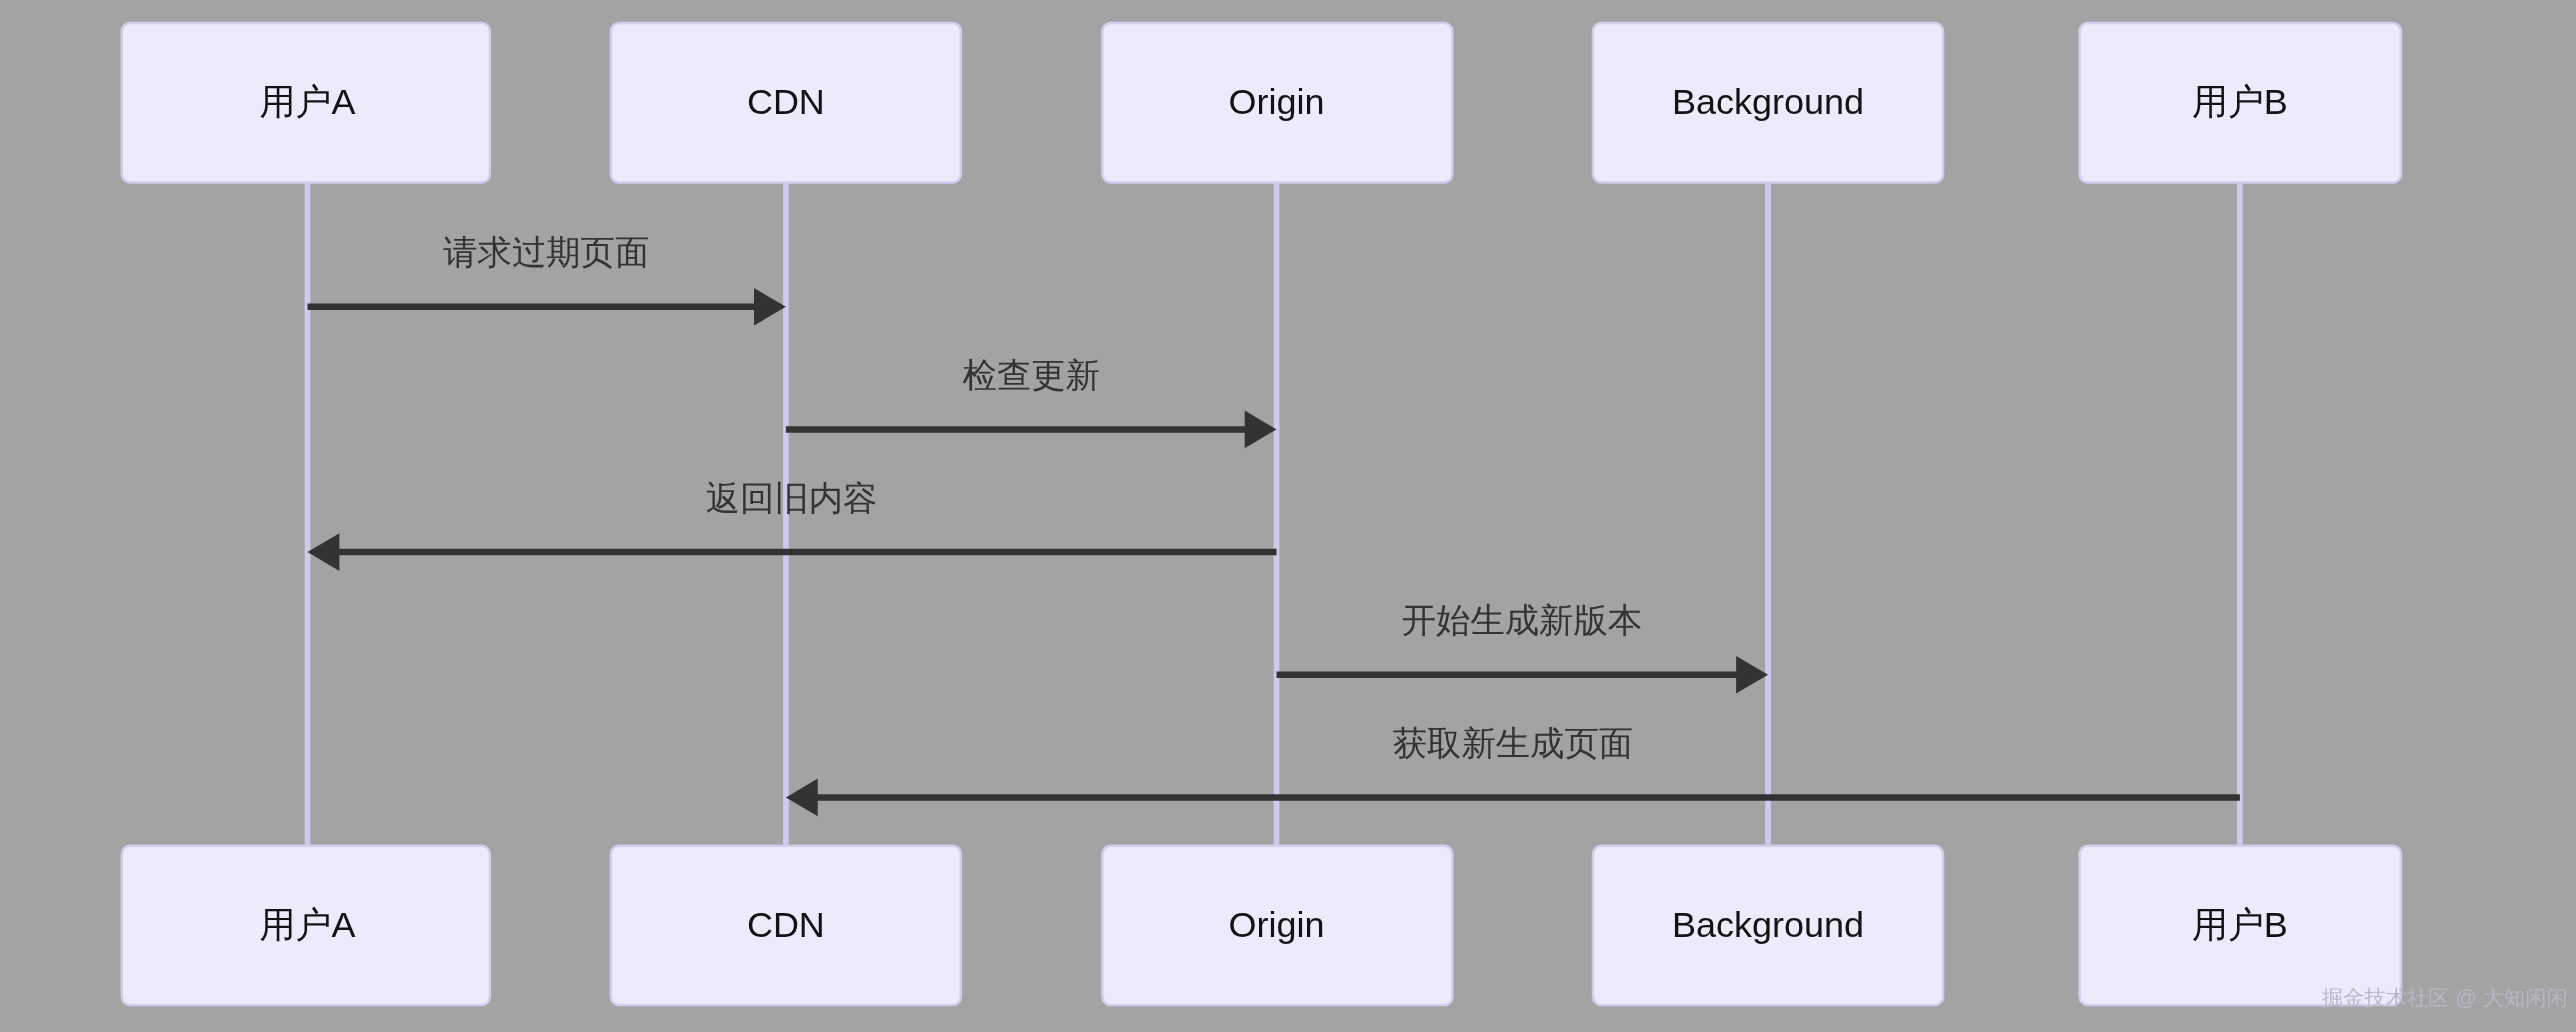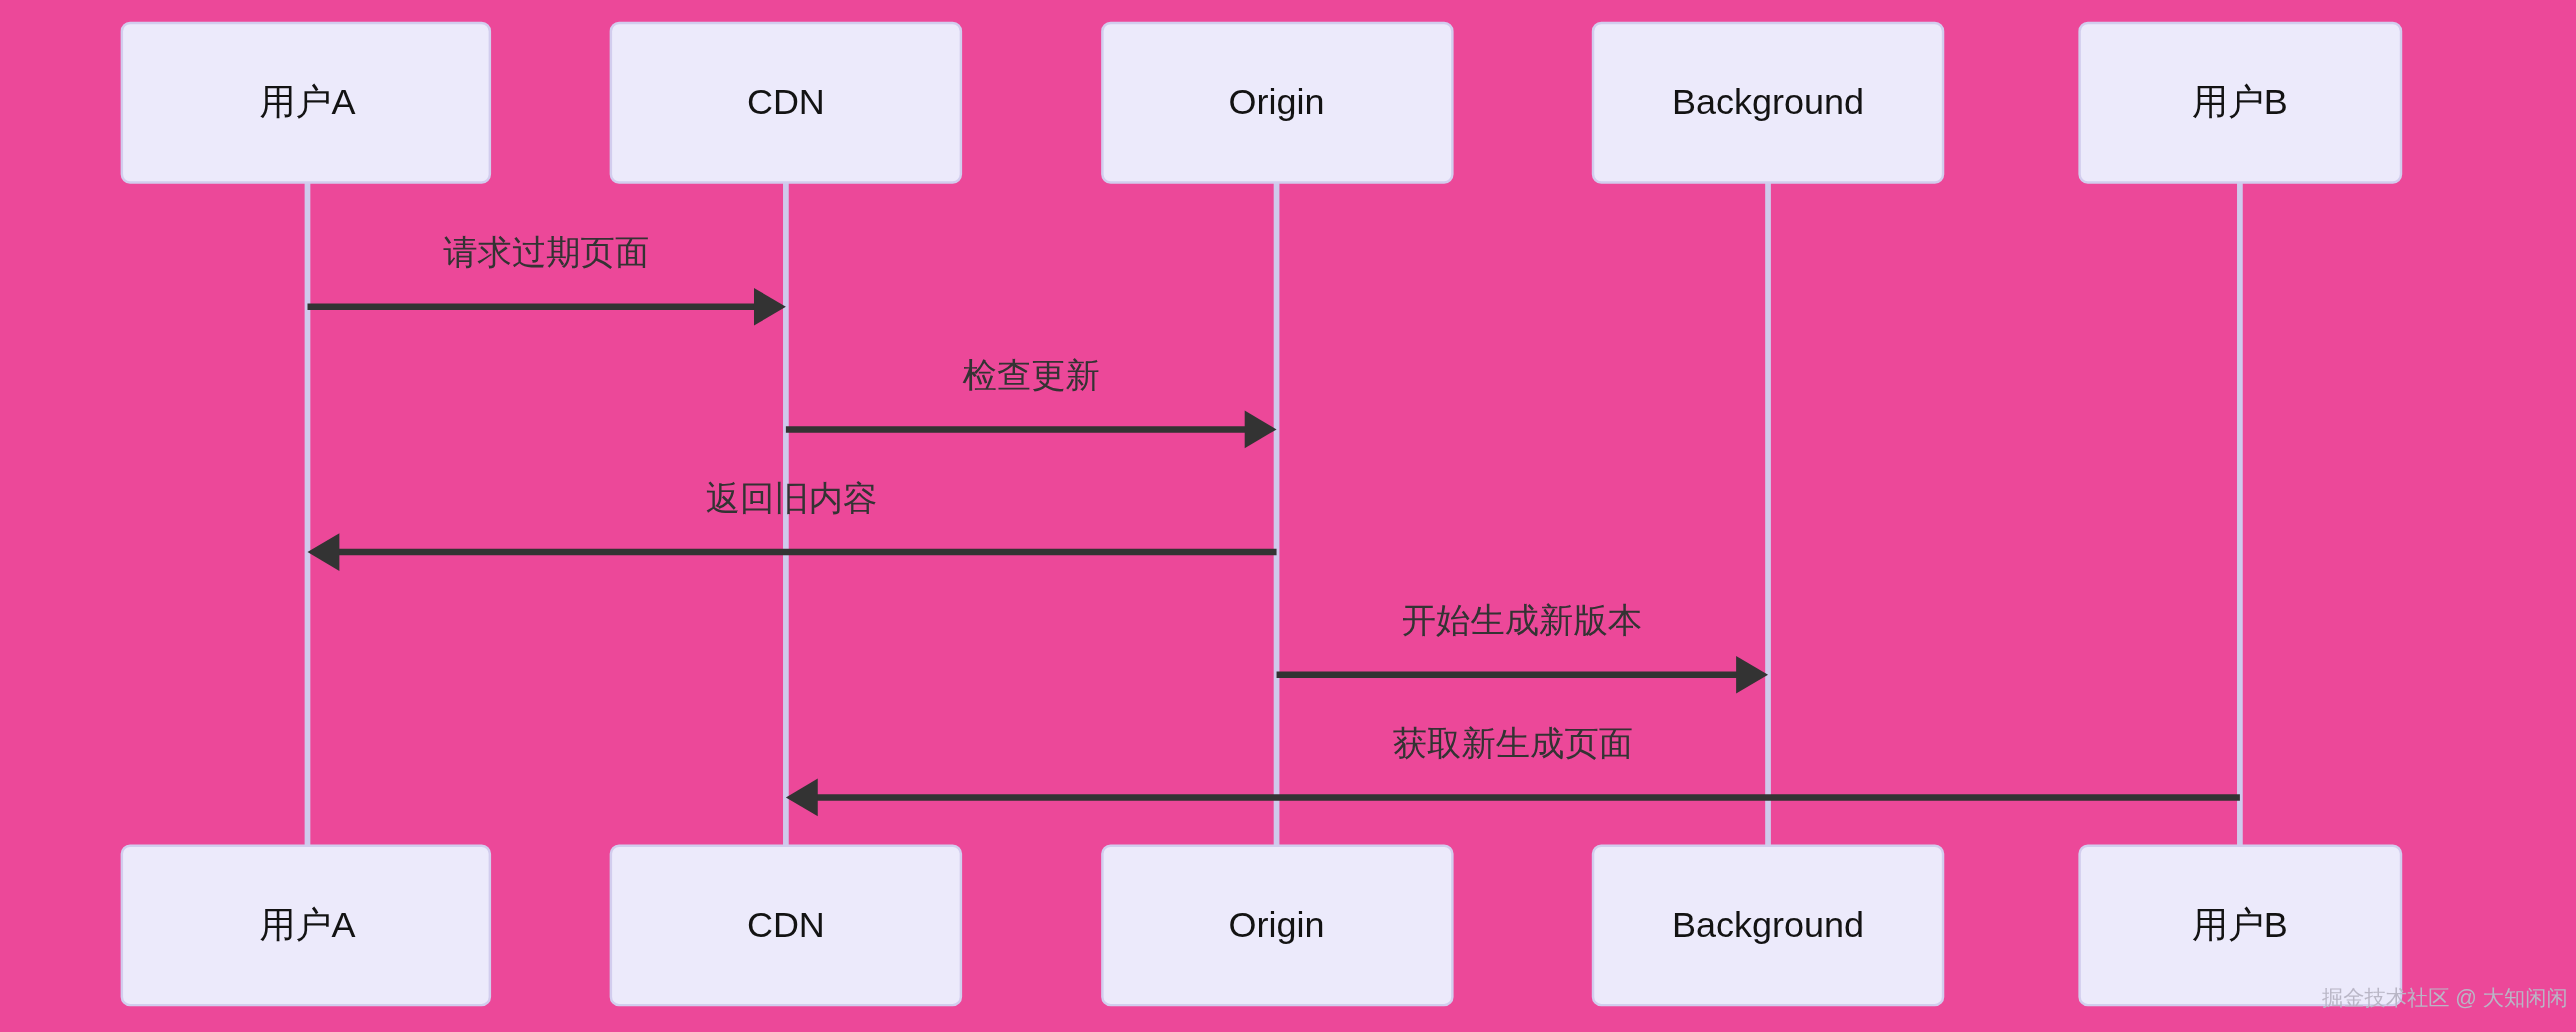--- a/index.html
+++ b/index.html
@@ -7,21 +7,21 @@
     padding: 0;
     background: #ffffff;
   }
   body {
     font-family: "Liberation Sans", "DejaVu Sans", sans-serif;
   }
   #diagram-canvas {
     position: relative;
     width: 2576px;
     height: 1033px;
-    background: #ec4899;
+    background: #a3a3a3;
     overflow: hidden;
   }
   #sequence-svg {
     position: absolute;
     left: 0;
     top: 0;
     width: 2576px;
     height: 1033px;
     display: block;
   }

